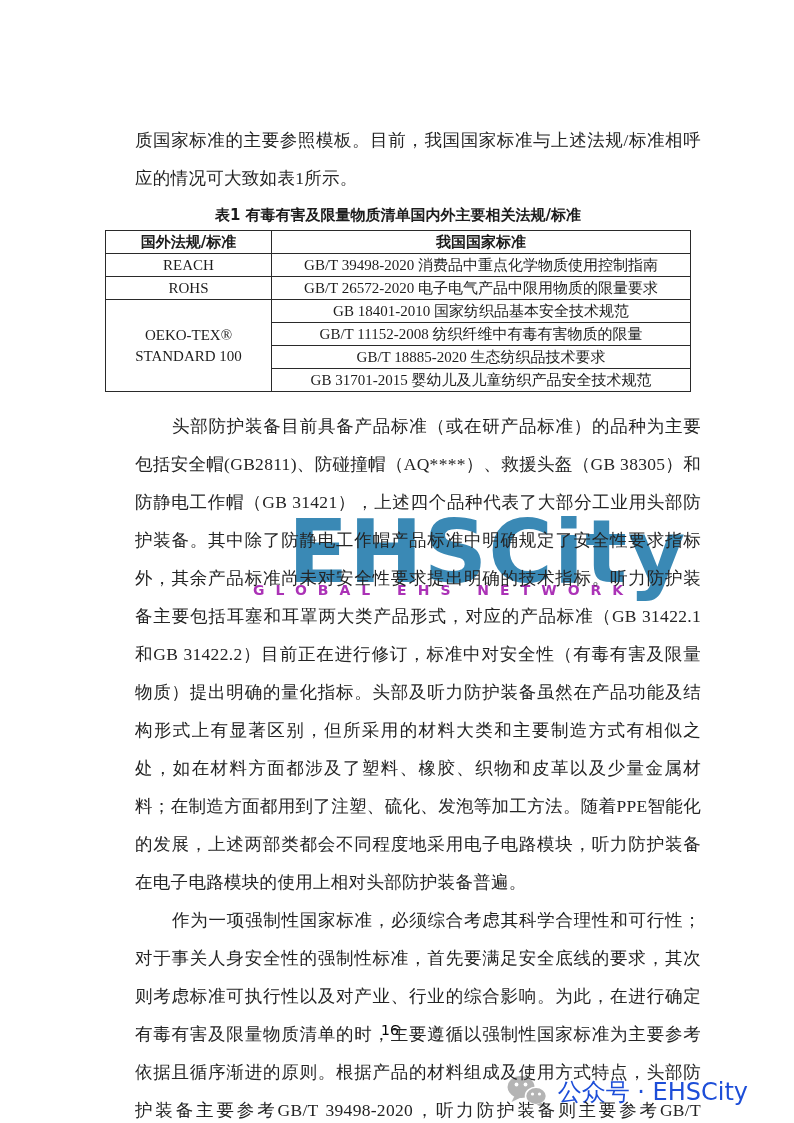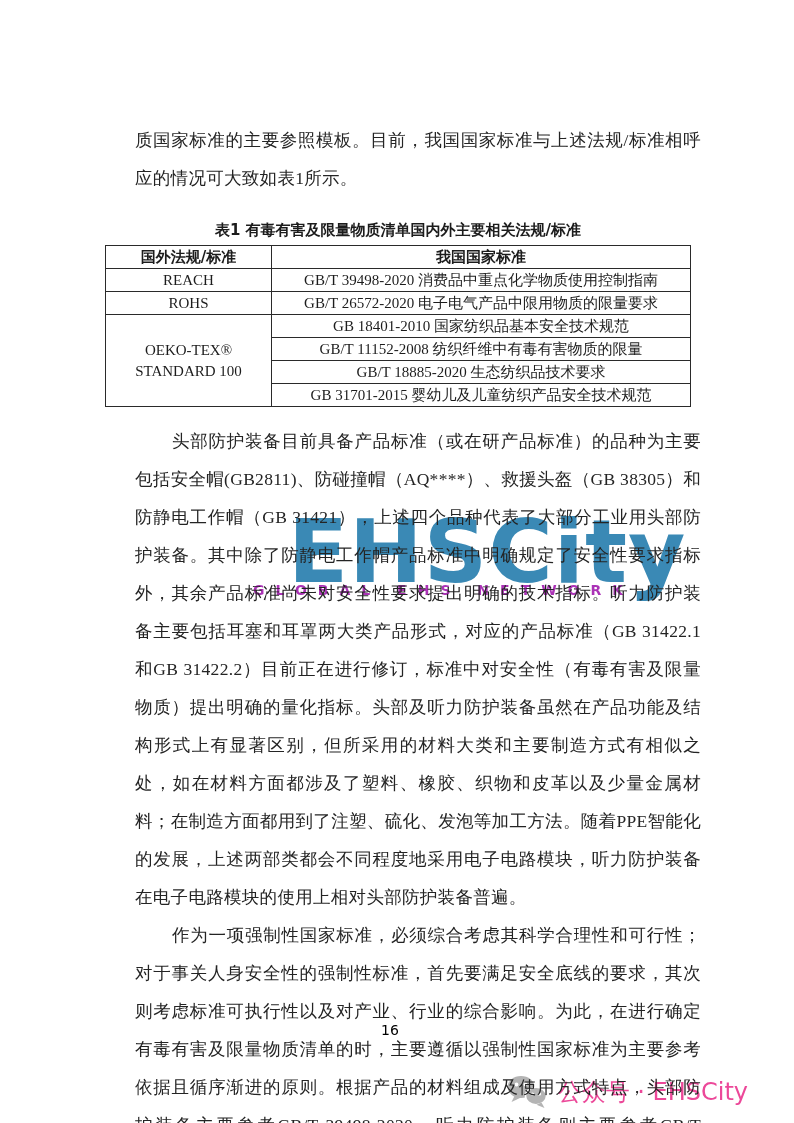--- a/index.html
+++ b/index.html
@@ -24,21 +24,21 @@
   }
   
   .content { position:absolute; left:95px; top:121px; width:606px; z-index:1; }
   .body-par {
     font-size:17.5px; line-height:38px; text-align:justify;
     letter-spacing:0.3px;
     margin-left:40px;
   }
   .indent { text-indent:37px; }
   .table-title {
-    margin-top:24px; text-align:center; font-weight:bold; font-size:15px;
+    margin-top:9px; text-align:center; font-weight:bold; font-size:15px;
     font-family:"DejaVu Sans","Liberation Sans",sans-serif; color:#1c1c1c;
   }
   table.std {
     border-collapse:collapse; width:586px; margin:5px auto 12px auto;
     font-size:15px; color:#1c1c1c; table-layout:fixed;
   }
   table.std th, table.std td {
     border:1.4px solid #2a2a2a; text-align:center; vertical-align:middle;
     padding:0 3px; height:23px; line-height:21px; overflow:hidden;
   }
@@ -50,21 +50,21 @@
   
   .page-number {
     position:absolute; left:0; top:1022px; width:780px; text-align:center;
     font-size:14px; color:#000000;
     font-family:"DejaVu Sans","Liberation Sans",sans-serif;
   }
   
   .footer {
     position:absolute; top:1072px; right:46px; height:40px;
     display:flex; align-items:center; gap:11px;
-    color:#ec4899; font-size:24px;
+    color:#1d4ed8; font-size:24px;
     font-family:"DejaVu Sans","Liberation Sans",sans-serif;
   }
   .footer .wechat-svg { display:block; }
 </style>
 </head>
 <body>
 
 <div class="page">
 
   <div class="watermark-main">EHSCity</div>

